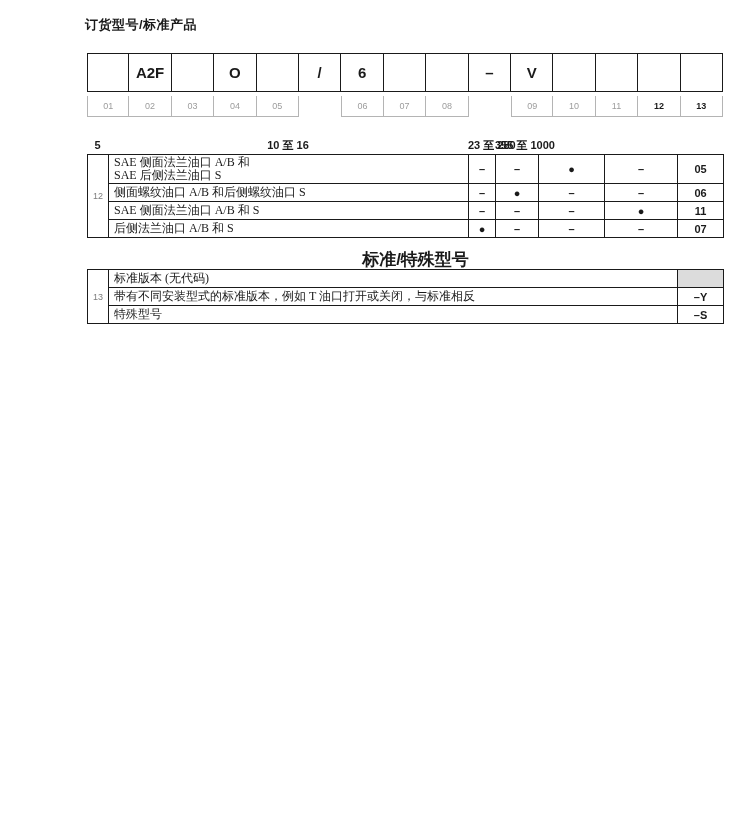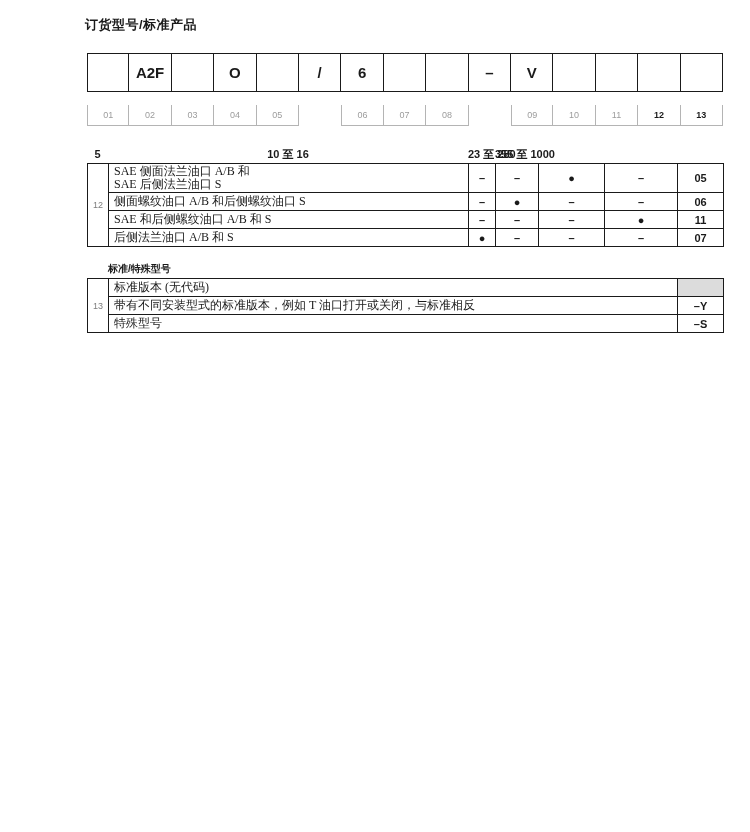--- a/index.html
+++ b/index.html
@@ -25,21 +25,21 @@
   .code-cells, .num-cells { display:grid; grid-template-columns:repeat(15,1fr); }
   .code-cell {
     height:39px; border:1px solid #1a1a1a; border-left:0;
     display:flex; align-items:center; justify-content:center;
     font-weight:bold; font-size:15px;
   }
   .code-cell.first { border-left:1px solid #1a1a1a; }
   .num-cell {
     height:21px; border:1px solid #b4b4b4; border-left:0; border-top:0;
     display:flex; align-items:center; justify-content:center;
-    font-size:9px; color:#9c9c9c; margin-top:13px;
+    font-size:9px; color:#9c9c9c; margin-top:4px;
   }
   .num-cell.grp-start { border-left:1px solid #b4b4b4; }
   .num-cell.gap { border:0; }
   .num-cell.hl { color:#1a1a1a; font-weight:bold; }
 
   
   table { border-collapse:collapse; table-layout:fixed; width:636px; }
   td { border:1px solid #1a1a1a; padding:0; vertical-align:middle; }
   td.lbl { font-size:9px; color:#7d7d7d; text-align:center; }
   td.desc { font-size:12px; line-height:13px; padding:1px 5px;font-family:Liberation Serif, serif; }
@@ -55,21 +55,21 @@
     margin-top:21px; align-items:end;
     font-weight:bold; font-size:11px; line-height:14px; padding-bottom:2px;
   }
   .t1-head .left { grid-column:2/3; }
   .t1-head .size-h { text-align:center; white-space:nowrap; }
   sup { font-size:8px; }
 
   
   .t2-head {
     margin-top:15px; margin-left:21px;
-    font-weight:bold; font-size:10px; line-height:14px; padding-bottom:2px;
+    font-weight:bold; font-size:17px; line-height:14px; padding-bottom:2px;text-align:center;
   }
 </style>
 </head>
 <body>
 
 <div class="content">
 
   <div class="page-title">订货型号/标准产品</div>
 
   <div class="code-table">
@@ -141,21 +141,21 @@
     </tr>
     <tr class="r-single">
       <td class="desc">侧面螺纹油口 A/B 和后侧螺纹油口 S</td>
       <td class="mark">–</td>
       <td class="mark">●</td>
       <td class="mark">–</td>
       <td class="mark">–</td>
       <td class="codecol">06</td>
     </tr>
     <tr class="r-single">
-      <td class="desc">SAE 和后侧螺纹油口 A/B 和 S</td>
+      <td class="desc">SAE 侧面法兰油口 A/B 和 S</td>
       <td class="mark">–</td>
       <td class="mark">–</td>
       <td class="mark">–</td>
       <td class="mark">●</td>
       <td class="codecol">11</td>
     </tr>
     <tr class="r-single">
       <td class="desc">后侧法兰油口 A/B 和 S</td>
       <td class="mark">●</td>
       <td class="mark">–</td>

